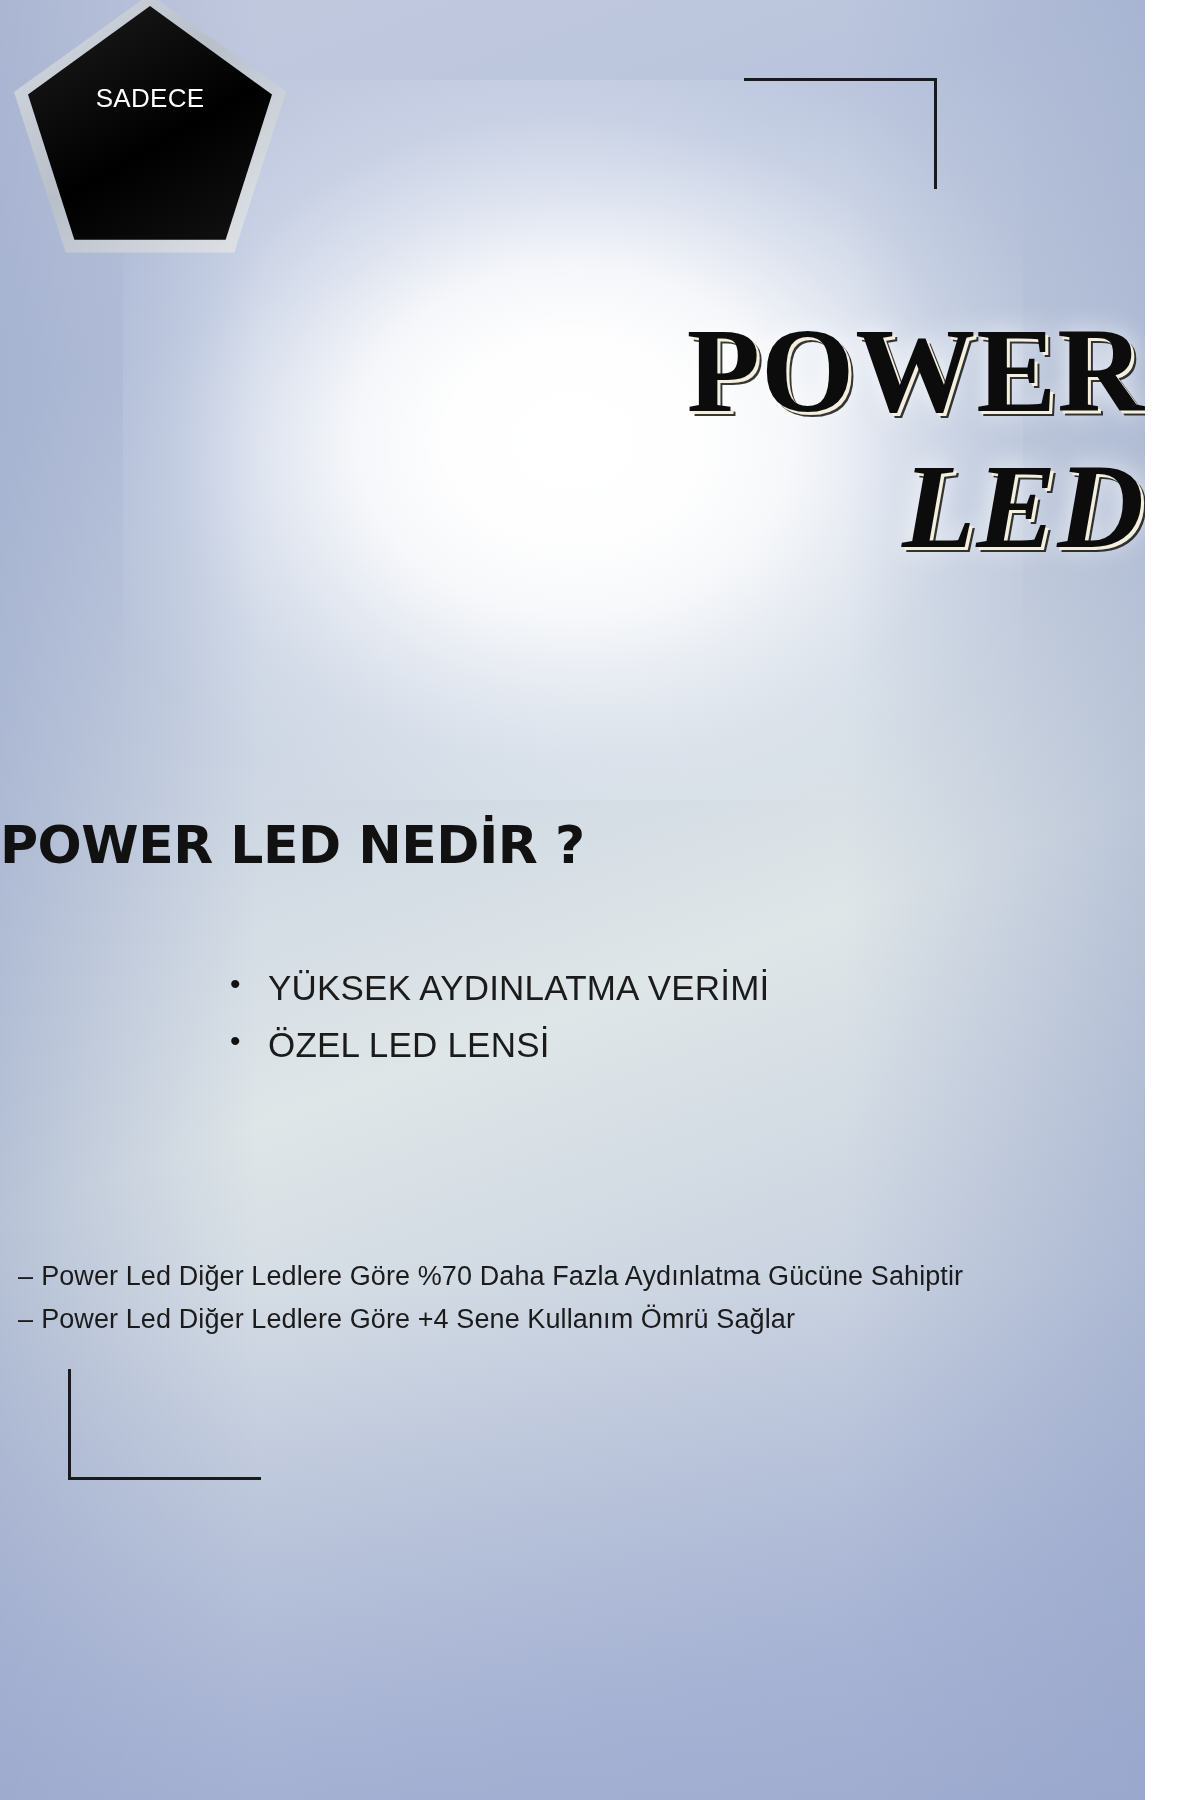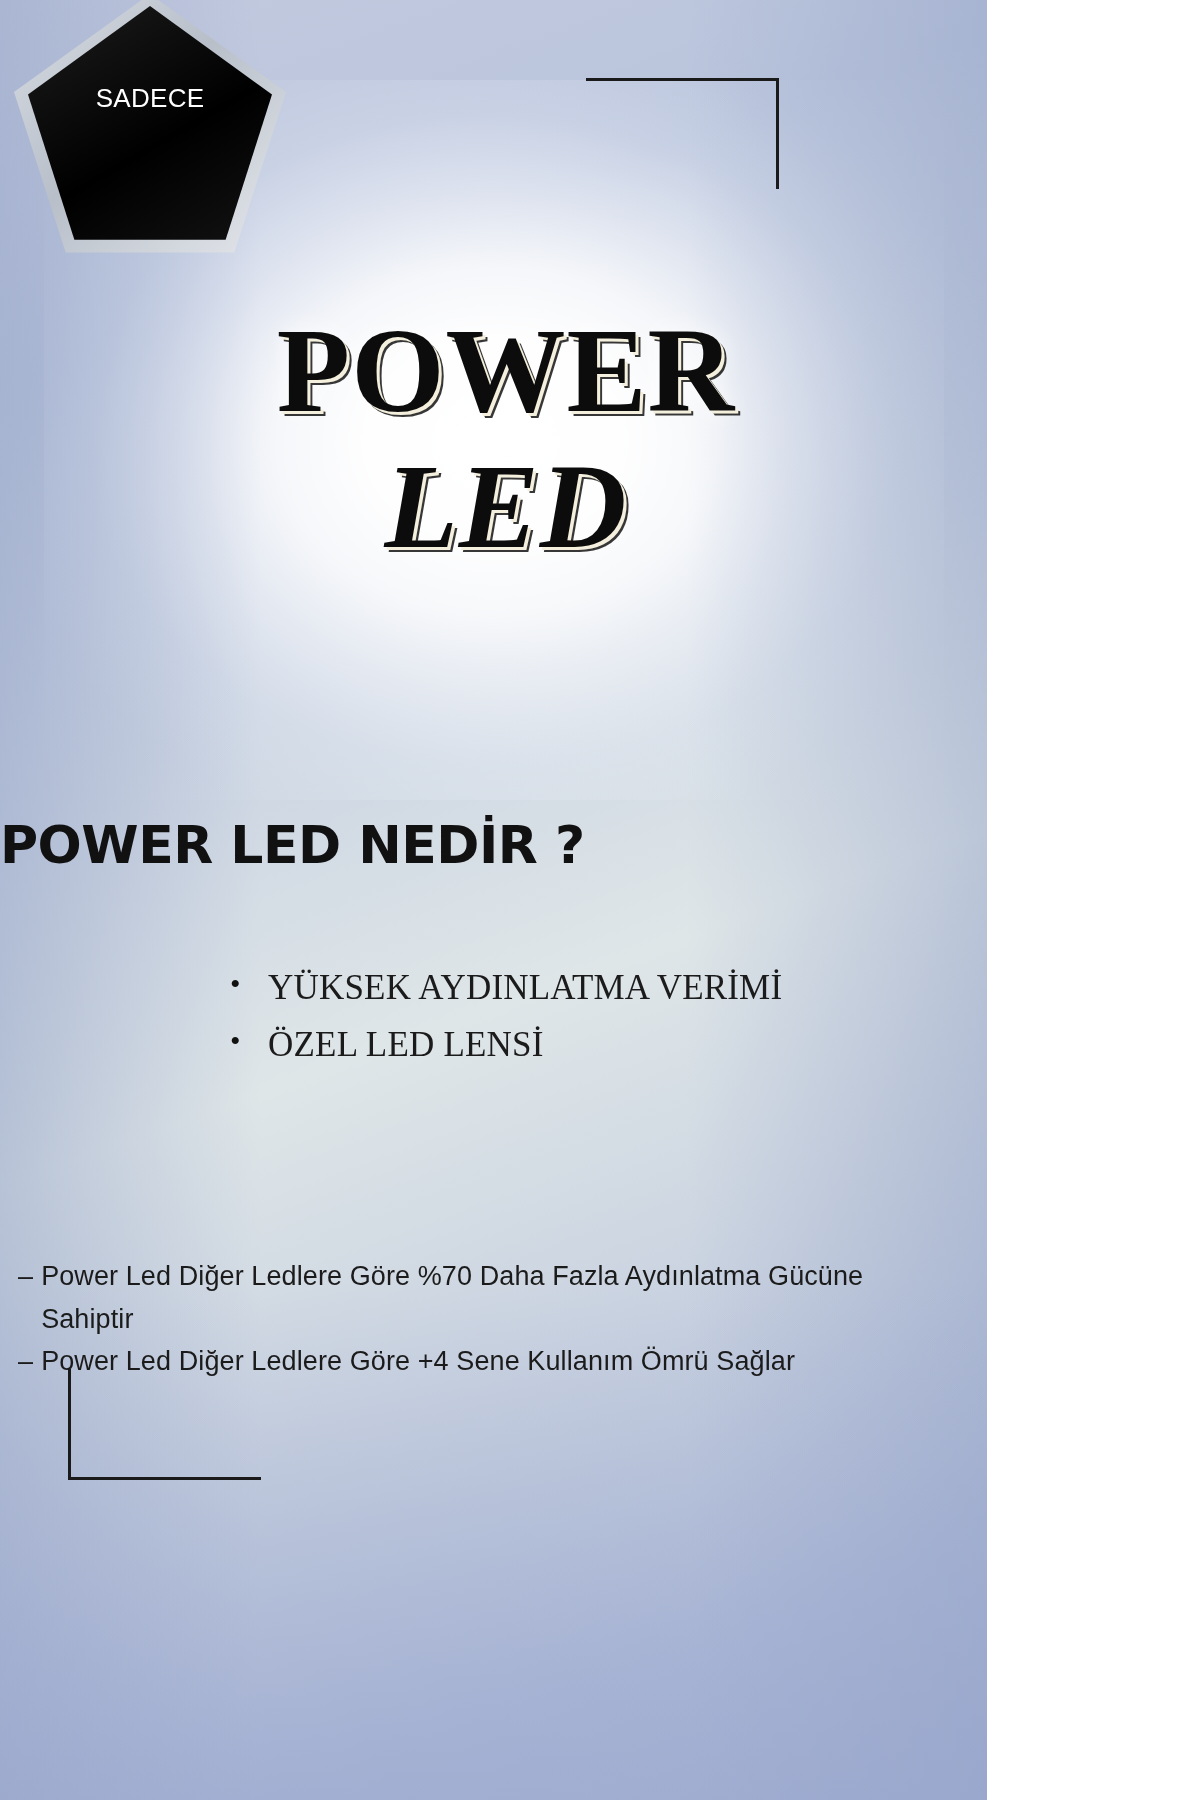--- a/index.html
+++ b/index.html
@@ -8,21 +8,21 @@
   }
   body {
     width: 1200px;
     height: 1800px;
     font-family: "Liberation Sans", sans-serif;
     overflow: hidden;
   }
 
   .poster {
     position: relative;
-    width: 987px;
+    width: 1145px;
     height: 1800px;
     background:
       linear-gradient(160deg, #c3cadf 0%, #b9c4dc 18%, #cbd4e2 38%, #dfe6e8 55%, #c9d2e0 72%, #b2bed8 88%, #a9b6d4 100%);
     overflow: hidden;
   }
 
   
   .wash-left {
     position: absolute;
     left: 0; top: 0;
@@ -124,21 +124,21 @@
     letter-spacing: 0.3px;
     font-family: "Liberation Sans", sans-serif;
   }
 
   
   .title-block {
     position: absolute;
     left: 0;
     right: 0;
     top: 300px;
-    text-align: center;
+    text-align: right;
     padding-left: 25px;
   }
   .title-line {
     font-family: "Liberation Serif", serif;
     font-weight: bold;
     font-size: 120px;
     line-height: 1.18;
     color: #0c0c0c;
     letter-spacing: 1px;
     text-shadow:
@@ -165,21 +165,20 @@
   }
 
   
   .bullets {
     position: absolute;
     left: 228px;
     top: 960px;
     margin: 0;
     padding: 0 0 0 40px;
     list-style: none;
-    font-family: Liberation Serif, serif;
   }
   .bullets li {
     position: relative;
     font-size: 35px;
     line-height: 1.62;
     color: #1b1b1b;
     letter-spacing: 0.2px;
   }
   .bullets li::before {
     content: "\2022";

